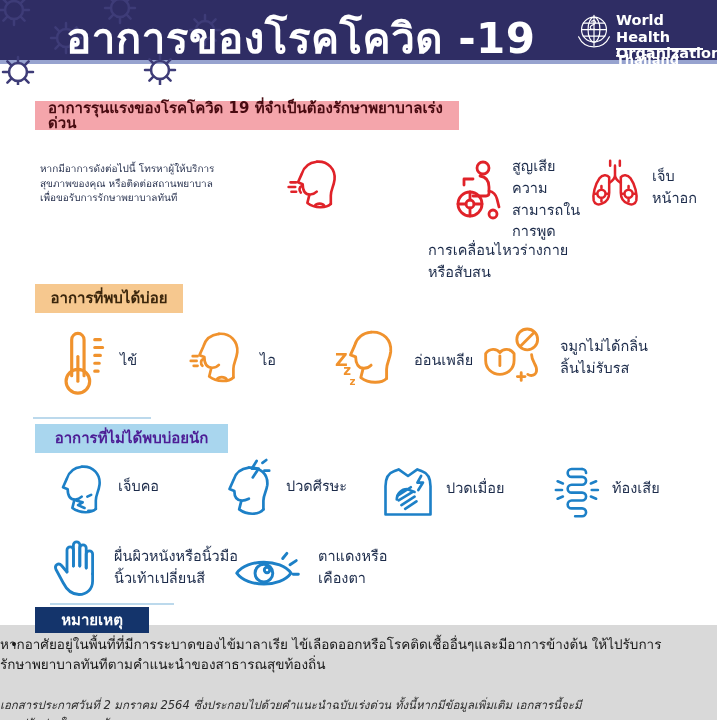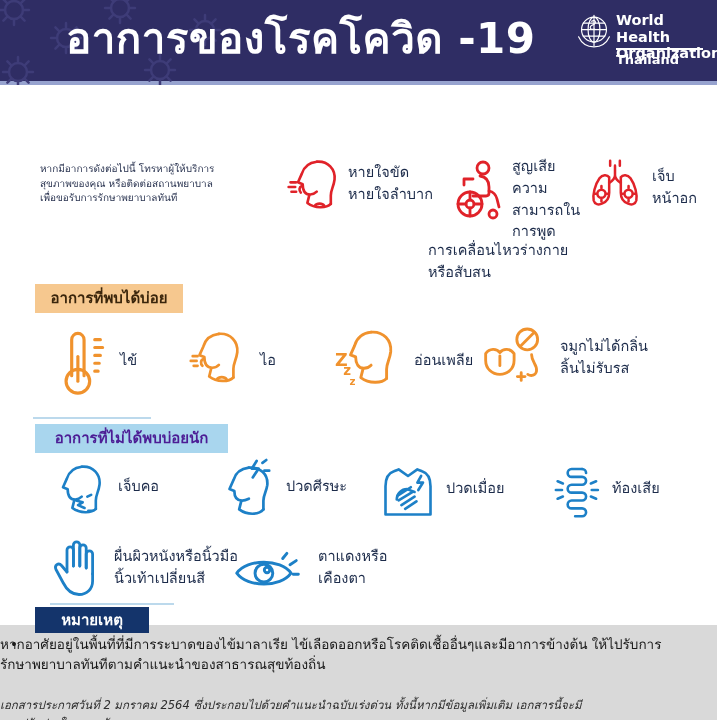--- a/index.html
+++ b/index.html
@@ -2,21 +2,21 @@
 <html><head>
 <meta charset="utf-8">
 <style>
   *{margin:0;padding:0;box-sizing:border-box}
   html,body{background:#ffffff}
   .page{position:relative;width:717px;height:720px;background:#ffffff;overflow:hidden;
         font-family:"DejaVu Sans","Liberation Sans",sans-serif}
   .abs{position:absolute}
 
   
-  .header{left:0;top:0;width:717px;height:85px;background:#2f2d64;border-bottom:4px solid #97a3cf}
+  .header{left:0;top:0;width:717px;height:64px;background:#2f2d64;border-bottom:4px solid #97a3cf}
   .header-title{left:66px;top:12px;font-size:42px;font-weight:bold;color:#ffffff;letter-spacing:.5px;line-height:1.3}
   .virus-decor{left:0;top:0}
   .who-emblem{left:575px;top:11px;color:#ffffff}
   .who-text{left:616px;top:12px;color:#ffffff;font-weight:bold;font-size:14.5px;line-height:1.15}
   .who-divider{left:616px;top:48px;width:87px;height:2px;background:#ffffff}
   .who-country{left:616px;top:52px;color:#ffffff;font-weight:bold;font-size:13px}
 
   
   .banner{position:absolute;height:29px;font-weight:bold;font-size:15px;display:flex;align-items:center;justify-content:center;line-height:1}
   .banner-severe{left:35px;top:101px;width:424px;background:#f4a5ab;color:#470a10;justify-content:flex-start;padding-left:13px}
@@ -77,37 +77,36 @@
       <path d="M6 38 c5 11 15 17 26 17 M58 38 c-5 11 -15 17 -26 17"></path>
     </svg>
     <div class="abs who-text">
       <div>World Health</div>
       <div>Organization</div>
     </div>
     <div class="abs who-divider"></div>
     <div class="abs who-country">Thailand</div>
   </div>
 
+  <div class="banner banner-severe">อาการรุนแรงของโรคโควิด 19 ที่จำเป็นต้องรักษาพยาบาลเร่งด่วน</div>
 
   <div class="intro">หากมีอาการดังต่อไปนี้ โทรหาผู้ให้บริการ
 สุขภาพของคุณ หรือติดต่อสถานพยาบาล
 เพื่อขอรับการรักษาพยาบาลทันที</div>
 
   <div class="icon red" style="left:283px;top:150px">
     <svg width="60" height="74" viewBox="0 0 64 64" fill="none" stroke="currentColor" stroke-width="2.8" stroke-linecap="round" stroke-linejoin="round">
       <path d="M36 5 C48 4 56 13 55 24 C54 32 51 35 51 41 L51 50"></path>
       <path d="M36 5 C27 6 22 11 20 18 L16 27 L21 29 C21 36 24 40 29 40 C32 40 34 39 36 37"></path>
       <path d="M28 41 L26 49 C34 55 46 55 51 50"></path>
       <path d="M34 52 C36 49 42 49 44 52"></path>
       <path d="M8 27 h6 M6 32 h7 M9 37 h5"></path>
       <path d="M20 31 c-3 1 -3 5 -1 7"></path>
     </svg>
   </div>
-  <div class="lbl" style="left:348px;top:162px">หายใจขัด
-หายใจลำบาก</div>
 
   <div class="icon red" style="left:443px;top:151px">
     <svg width="64" height="80" viewBox="0 0 64 64" fill="none" stroke="currentColor" stroke-width="2.8" stroke-linecap="round" stroke-linejoin="round">
       <circle cx="40" cy="9" r="6"></circle>
       <path d="M37 17 c7 1 9 5 9 11 v6 c0 2 -1 3 -3 3 H30"></path>
       <path d="M46 32 c5 1 7 4 8 8 l2 8"></path>
       <path d="M30 20 h-9 v6"></path>
       <circle cx="27" cy="45" r="12"></circle>
       <circle cx="27" cy="45" r="4"></circle>
       <path d="M27 33 V41 M27 57 V49 M15 45 H23 M39 45 H31"></path>

